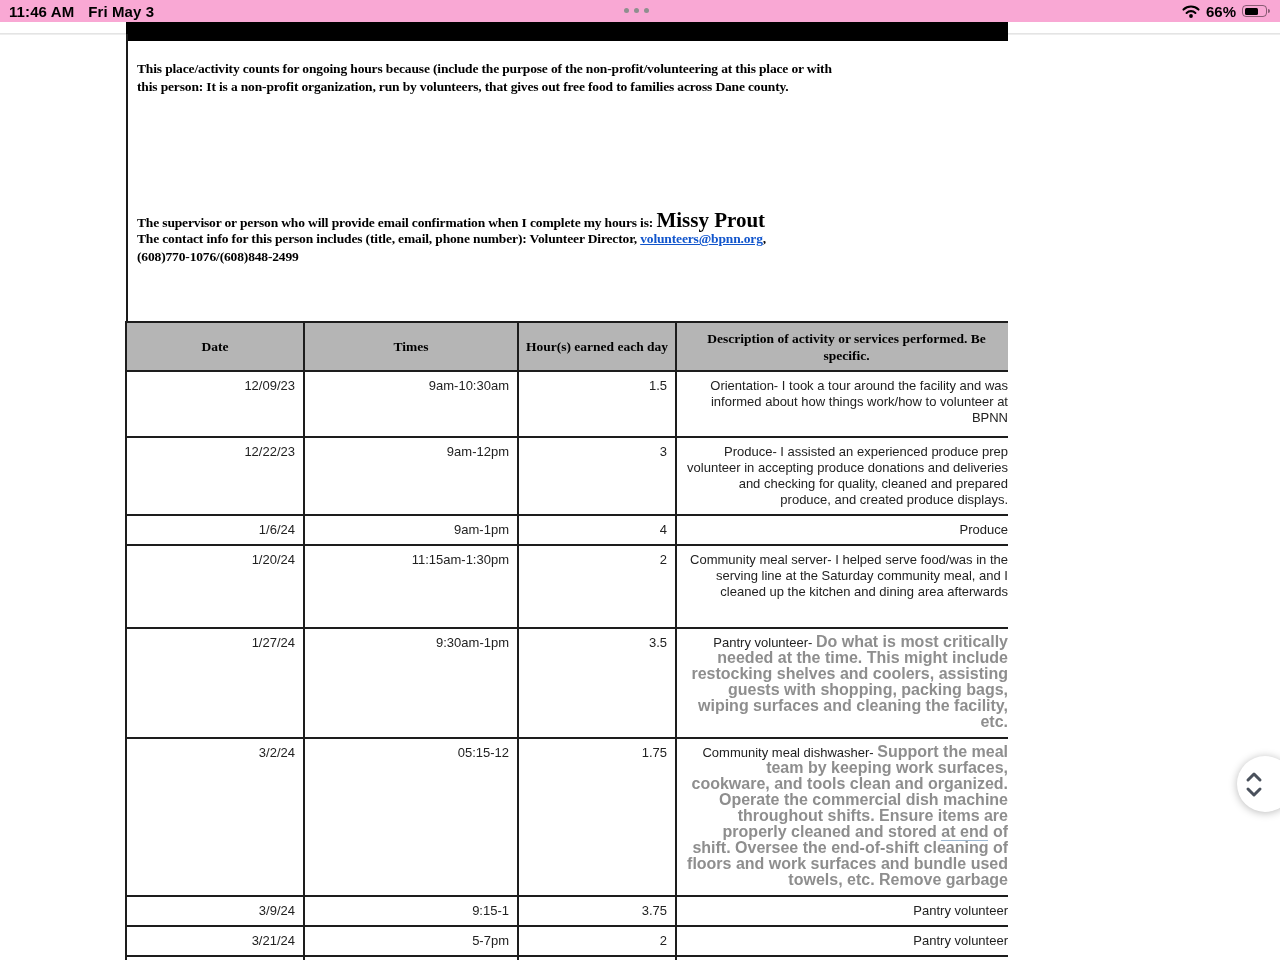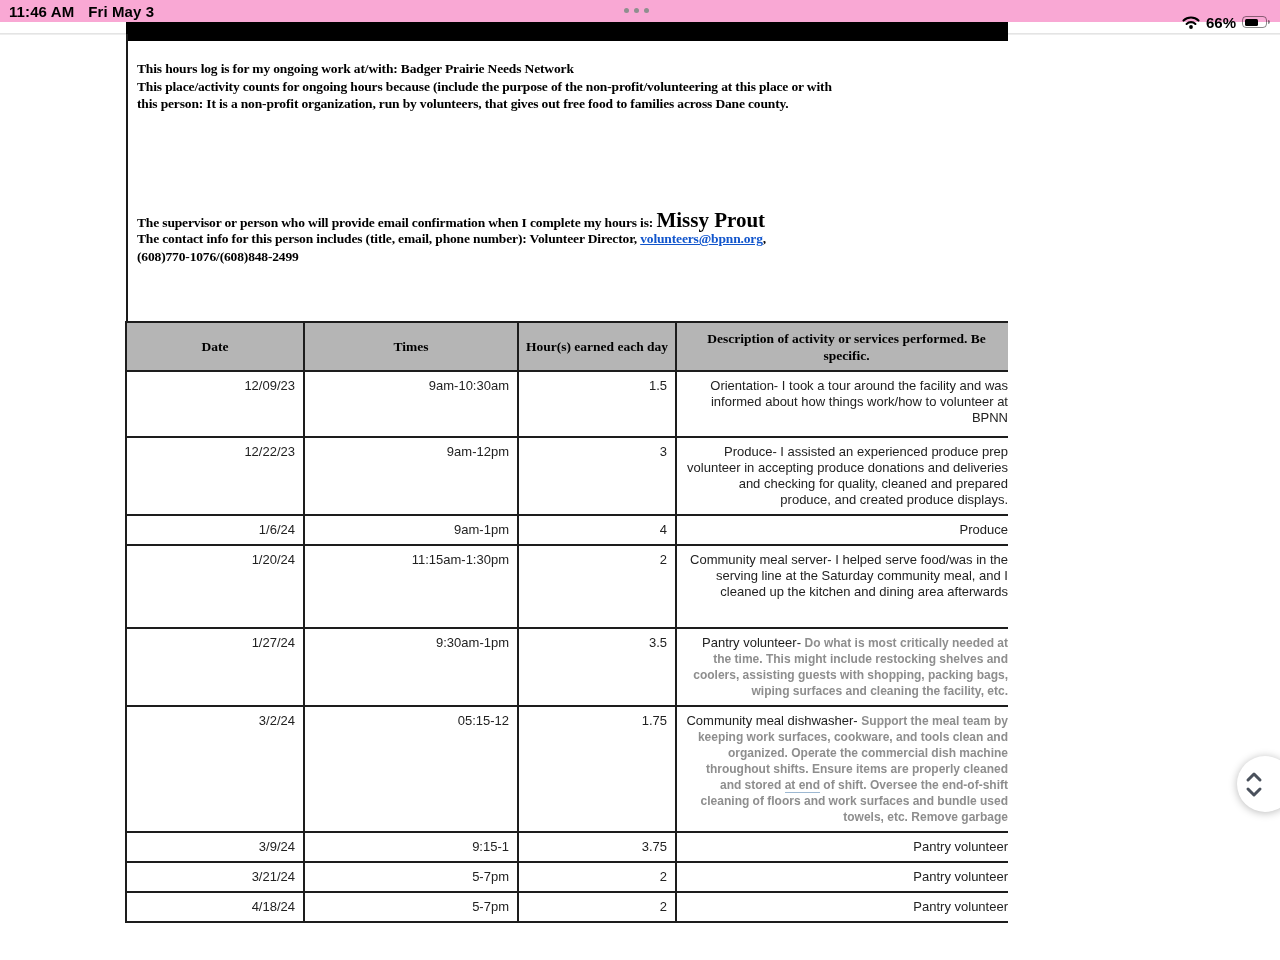--- a/index.html
+++ b/index.html
@@ -20,21 +20,21 @@
   .sb-left {
     position: absolute; left: 9px; top: 3px;
     font-size: 15px; font-weight: 600; color: #000; letter-spacing: .1px;
   }
   .sb-left .sb-date { margin-left: 14px; }
   .sb-center {
     position: absolute; left: 624px; top: 8px; display: flex; gap: 5px;
   }
   .sb-center .dot { width: 5px; height: 5px; border-radius: 50%; background: #8f8f8f; }
   .sb-right {
-    position: absolute; right: 10px; top: 13px; height: 18px;
+    position: absolute; right: 10px; top: 2px; height: 18px;
     display: flex; align-items: center; gap: 6px;
     font-size: 15px; font-weight: 600; color: #000;
   }
   .battery-wrap { display: flex; align-items: center; }
   .battery {
     display: inline-block; width: 25px; height: 12px;
     border: 1px solid rgba(0,0,0,.45); border-radius: 4px; padding: 1.5px;
   }
   .battery-fill { display: block; width: 66%; height: 100%; background: #000; border-radius: 1.5px; }
   .battery-nub {
@@ -96,21 +96,21 @@
     height: 49px;
   }
   table.hours td {
     font-size: 13px; line-height: 16px; color: #222;
     padding: 6px 8px; text-align: right; background: #fff;
   }
   tr.r0 { height: 66px; } tr.r1 { height: 78px; } tr.r2 { height: 30px; }
   tr.r3 { height: 83px; } tr.r4 { height: 72px; } tr.r5 { height: 28px; }
   tr.r6 { height: 115px; } tr.r7 { height: 29px; } tr.r8 { height: 30px; }
   tr.r9 { height: 29px; }
-  .desc-gray { font-weight: 700; font-size: 12px; line-height: 14px; color: #8e8e8e; }
+  .desc-gray { font-weight: 700; font-size: 16px; line-height: 14px; color: #8e8e8e; }
   .desc-gray.u { border-bottom: 1px solid #9db8d2; }
 
   
   .scroll-widget {
     position: absolute; left: 1237px; top: 756px; width: 56px; height: 56px;
     background: #fff; border-radius: 50%;
     box-shadow: 0 1px 8px rgba(0,0,0,.28);
     z-index: 40;
     display: flex; flex-direction: column; align-items: flex-start;
     justify-content: center; gap: 3px; padding-left: 7px;
@@ -147,21 +147,20 @@
     </div>
   </div>
 
   <div class="top-hairline"></div>
 
   <div class="doc-clip">
     <div class="black-bar"></div>
     <div class="left-rule"></div>
 
     <div class="intro doc-serif">
-      <span class="nowrap">This hours log is for my ongoing work at/with: Badger Prairie Needs Network</span>
       <span class="nowrap">This place/activity counts for ongoing hours because (include the purpose of the non-profit/volunteering at this place or with</span>
       <span class="nowrap">this person: It is a non-profit organization, run by volunteers, that gives out free food to families across Dane county.</span>
     </div>
 
     <div class="supervisor doc-serif">
       <span>The supervisor or person who will provide email confirmation when I complete my hours is: </span><span class="name">Missy Prout</span>
     </div>
 
     <div class="contact doc-serif">
       <span>The contact info for this person includes (title, email, phone number):  Volunteer Director, </span><span class="link">volunteers@bpnn.org</span><span>,</span><br>

